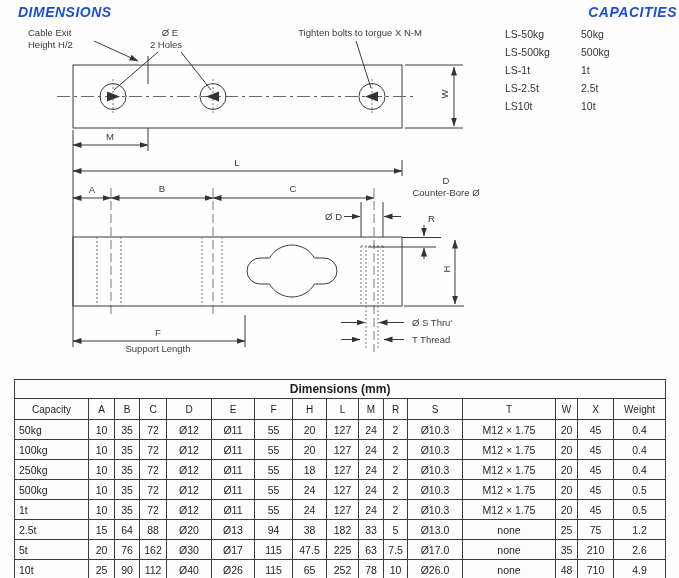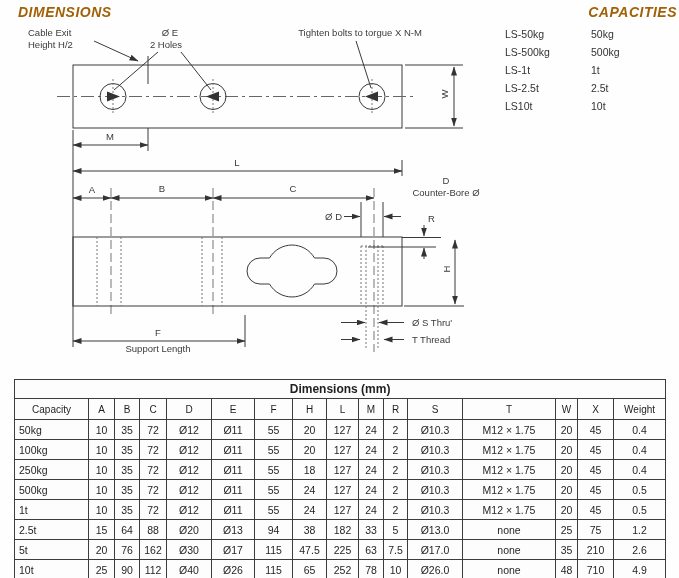--- a/index.html
+++ b/index.html
@@ -1,28 +1,28 @@
 <!DOCTYPE html>
 <html><head>
 <meta charset="utf-8">
 <style>
   html,body{margin:0;padding:0;background:#fff;}
   #page{position:relative;width:679px;height:578px;background:#fefefe;
         font-family:"Liberation Sans",sans-serif;color:#2b2b2b;overflow:hidden;}
   .sec-title{position:absolute;font-size:14px;font-weight:bold;font-style:italic;
-             letter-spacing:.5px;color:#a16207;}
+             letter-spacing:.5px;color:#1d4ed8;}
   #dimensions-title{left:18px;top:4px;}
   
   #capacities{position:absolute;left:505px;top:4px;width:172px;}
   #capacities .cap-head{margin-top:8px;display:flex;font-weight:bold;font-size:12px;}
   #capacities .cap-head span{text-decoration:underline;}
   #capacities .cap-head .c1{width:86px;}
   .cap-row{display:flex;font-size:10.5px;height:18px;align-items:center;color:#333;}
   .cap-rows{margin-top:5px;}
-  .cap-row .c1{width:86px;}
+  .cap-row .c1{width:76px;}
   
   #drawing{position:absolute;left:0;top:0;}
   text{font-family:"Liberation Sans",sans-serif;font-size:9.5px;fill:#3a3a3a;}
   .ln{stroke:#3a3a3a;stroke-width:1;fill:none;}
   .dash{stroke:#777;stroke-width:1;stroke-dasharray:9 4;fill:none;}
   .dashdot{stroke:#666;stroke-width:1;stroke-dasharray:13 4 3 4;fill:none;}
   .dot{stroke:#777;stroke-width:1;stroke-dasharray:2 2;fill:none;}
   .arrfill{fill:#333;stroke:none;}
   
   #dim-table{position:absolute;left:14px;top:379px;width:651px;border-collapse:collapse;

